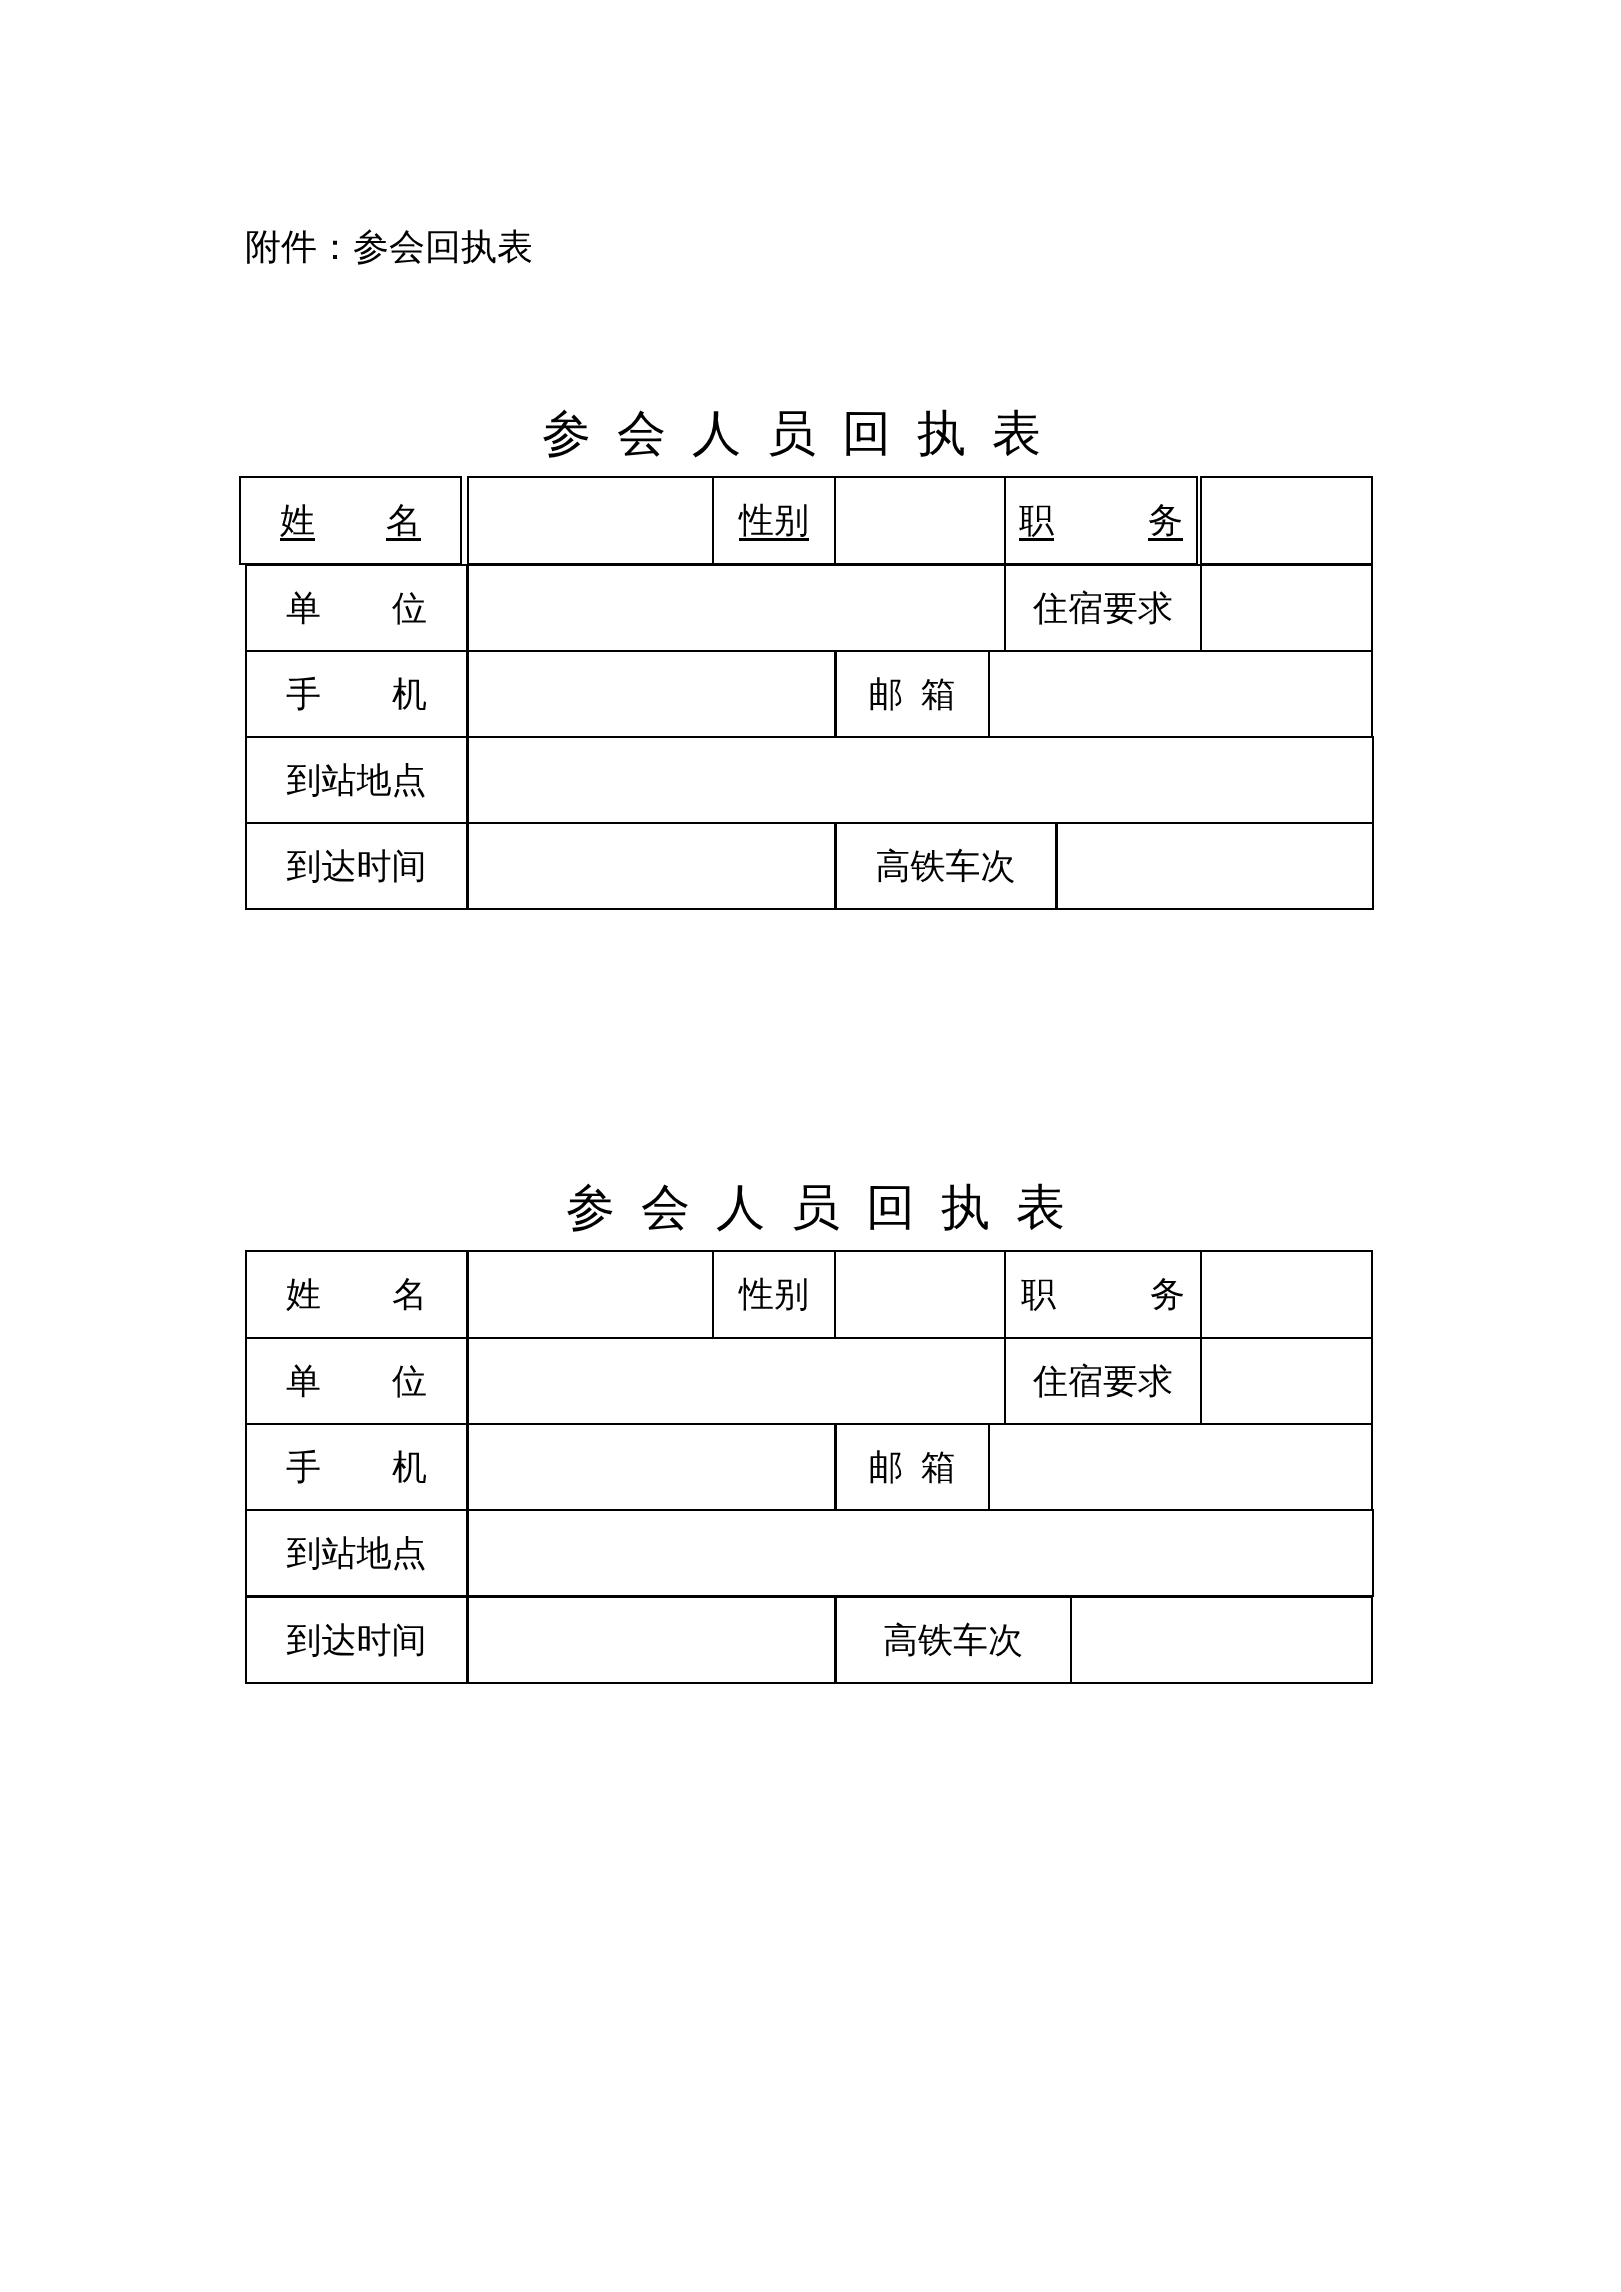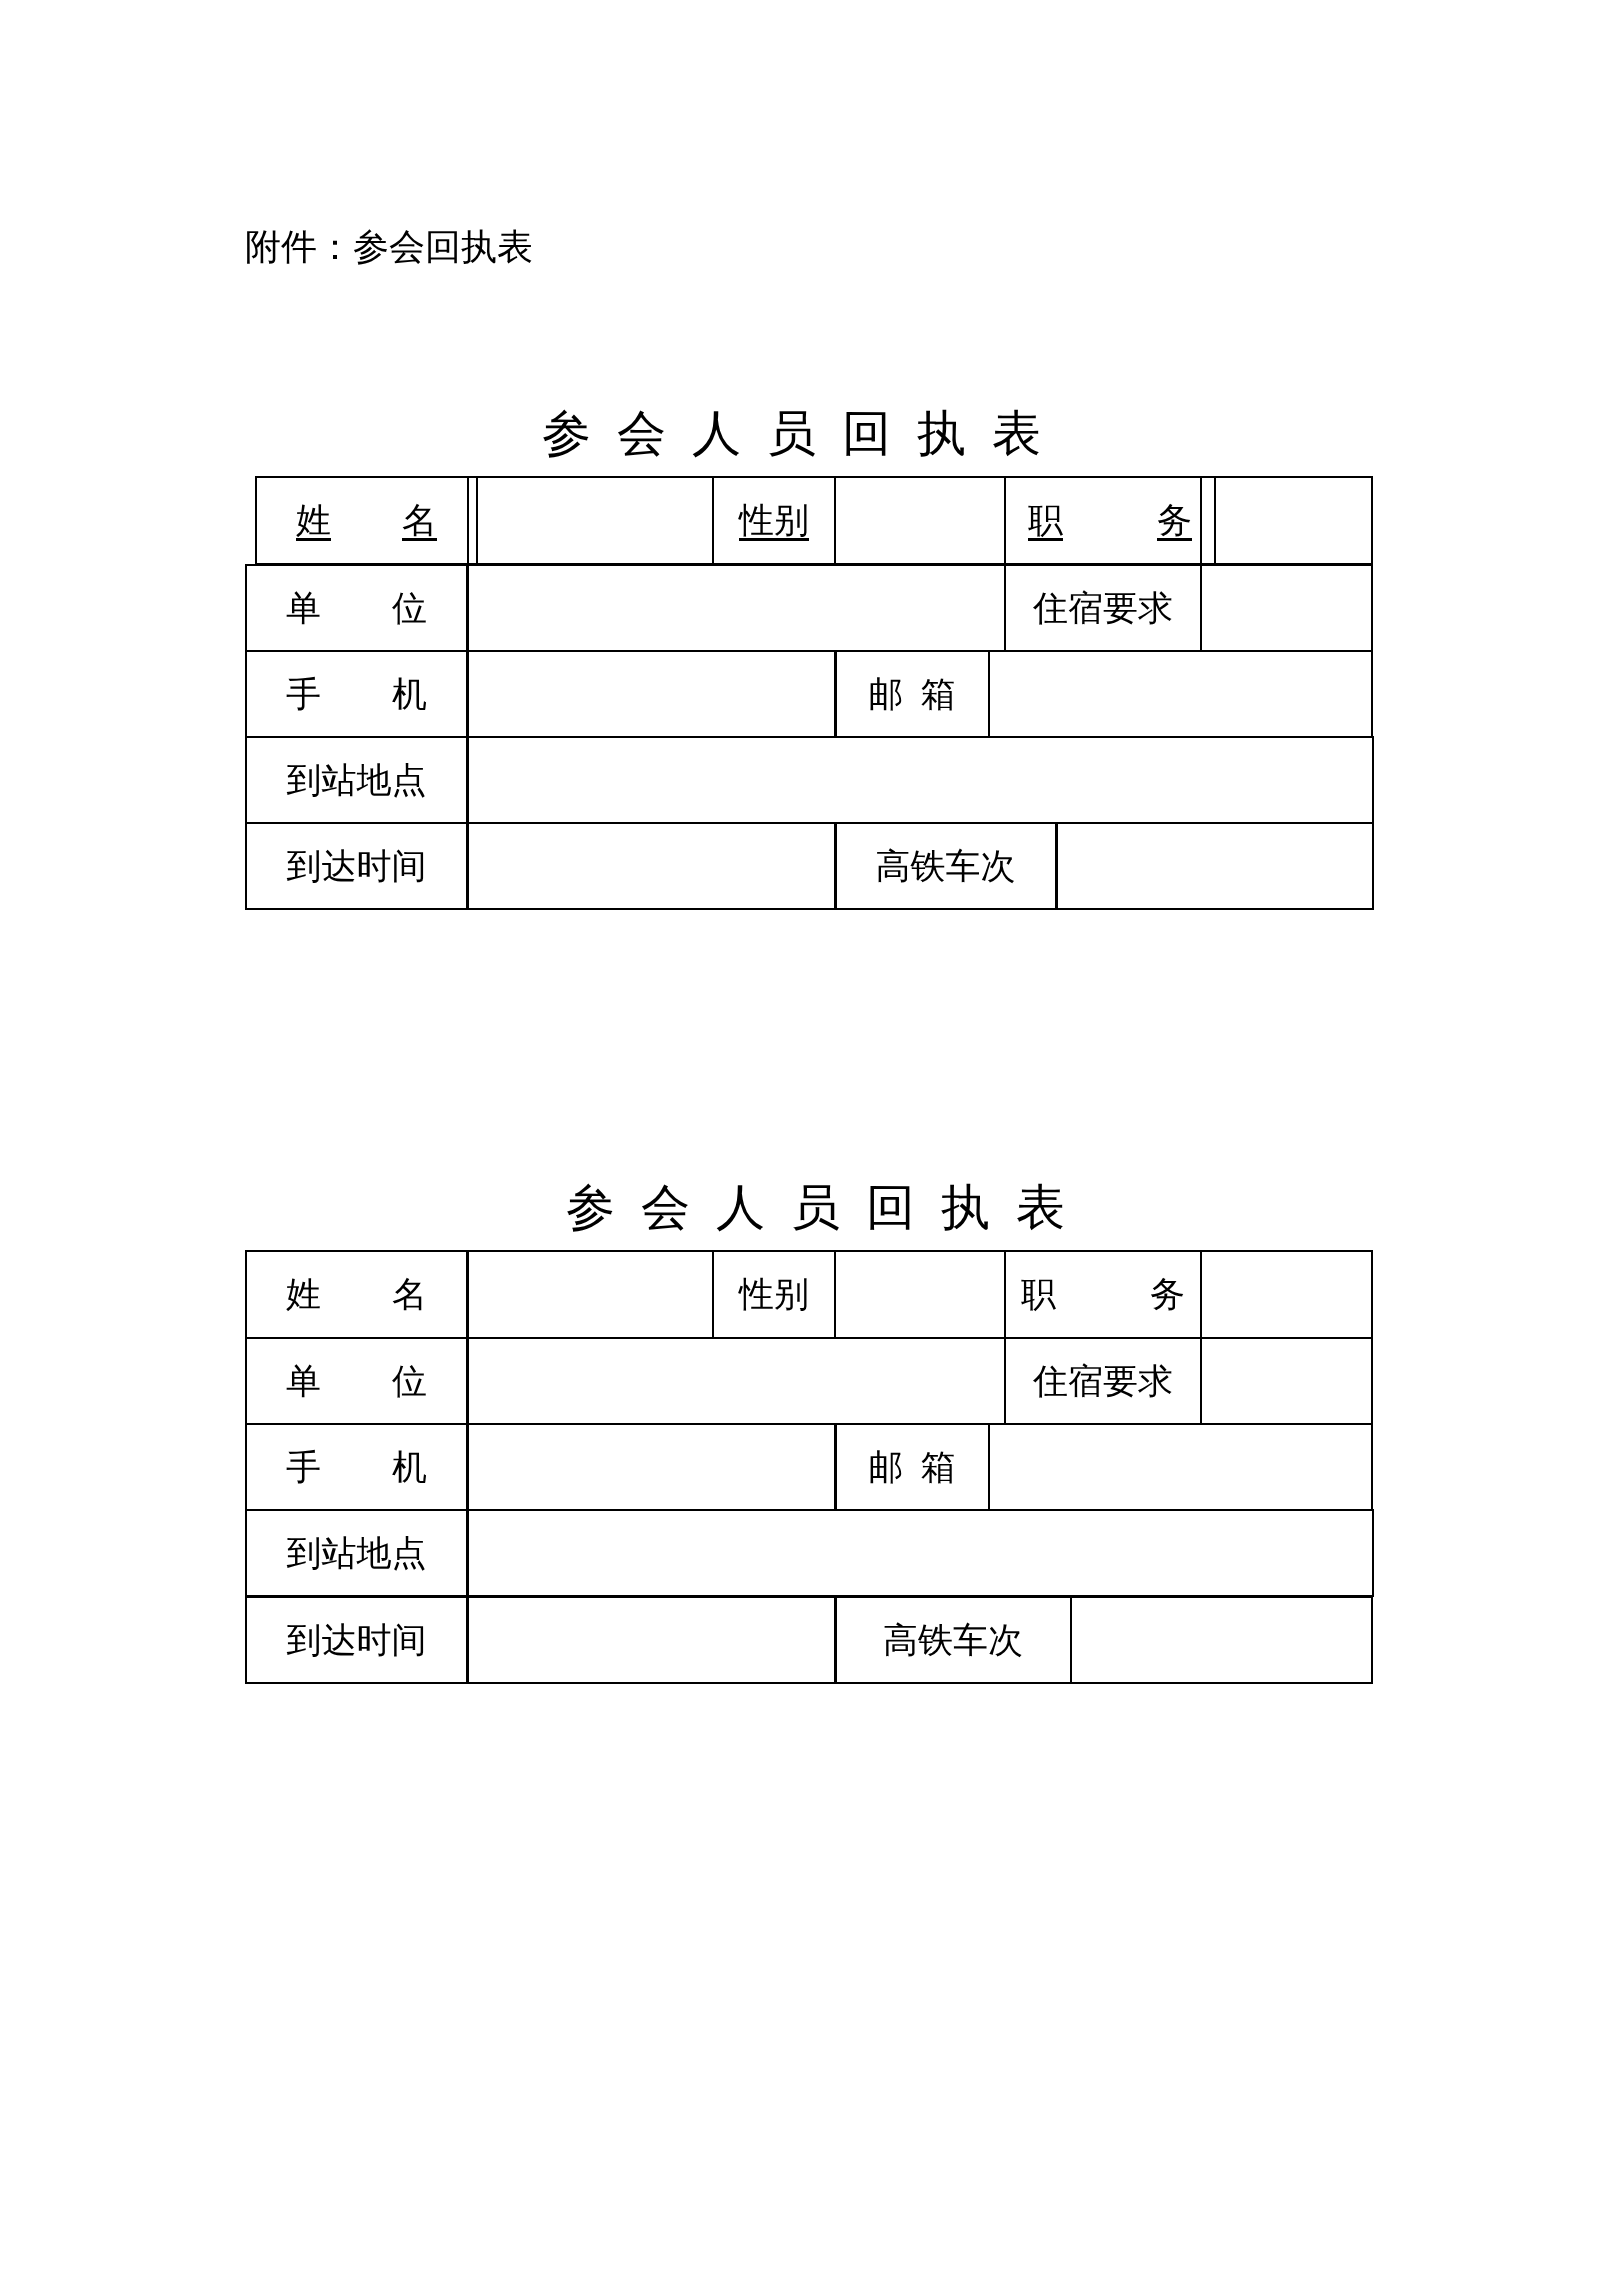--- a/index.html
+++ b/index.html
@@ -18,29 +18,29 @@
 <body>
 
 <div class="attach">附件：参会回执表</div>
 
 <div class="title" style="left:542px; top:406px;">
   <span>参</span><span>会</span><span>人</span><span>员</span><span>回</span><span>执</span><span>表</span>
 </div>
 
 <div>
 
-  <div class="cell" style="left:256px;top:477px;width:223px;height:89px;">
+  <div class="cell" style="left:240px;top:477px;width:223px;height:89px;">
     <span class="u"><span>姓</span><span class="sp" style="width:71px"></span><span>名</span></span>
   </div>
   <div class="cell input" style="left:468px;top:477px;width:247px;height:89px;"></div>
   <div class="cell" style="left:713px;top:477px;width:124px;height:89px;">
     <span class="u">性别</span>
   </div>
   <div class="cell input" style="left:835px;top:477px;width:172px;height:89px;"></div>
-  <div class="cell" style="left:1005px;top:477px;width:212px;height:89px;">
+  <div class="cell" style="left:1005px;top:477px;width:194px;height:89px;">
     <span class="u"><span>职</span><span class="sp" style="width:94px"></span><span>务</span></span>
   </div>
   <div class="cell input" style="left:1201px;top:477px;width:173px;height:89px;"></div>
 
   <div class="cell" style="left:246px;top:565px;width:223px;height:88px;">
     <span>单</span>
       <span class="sp" style="width:71px"></span>
       <span>位</span>
   </div>
   <div class="cell input" style="left:468px;top:565px;width:539px;height:88px;"></div>

